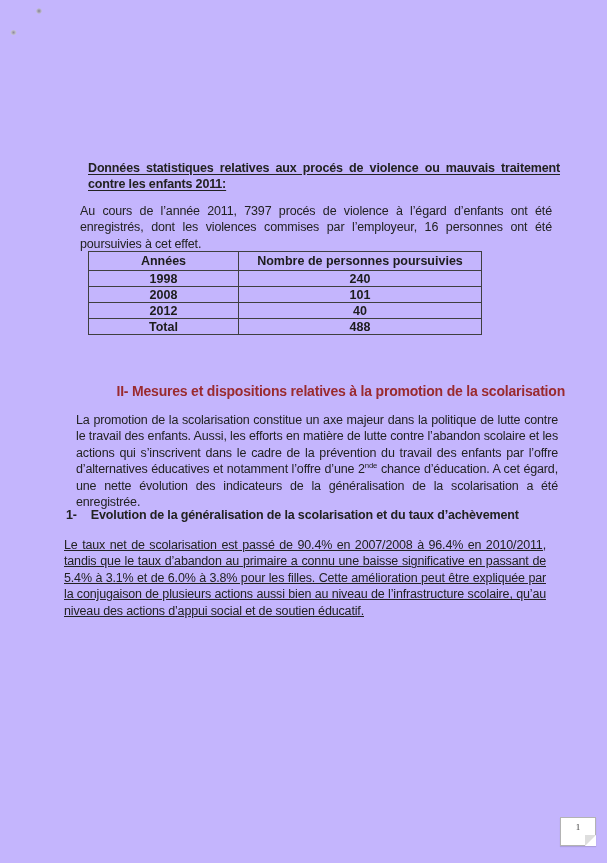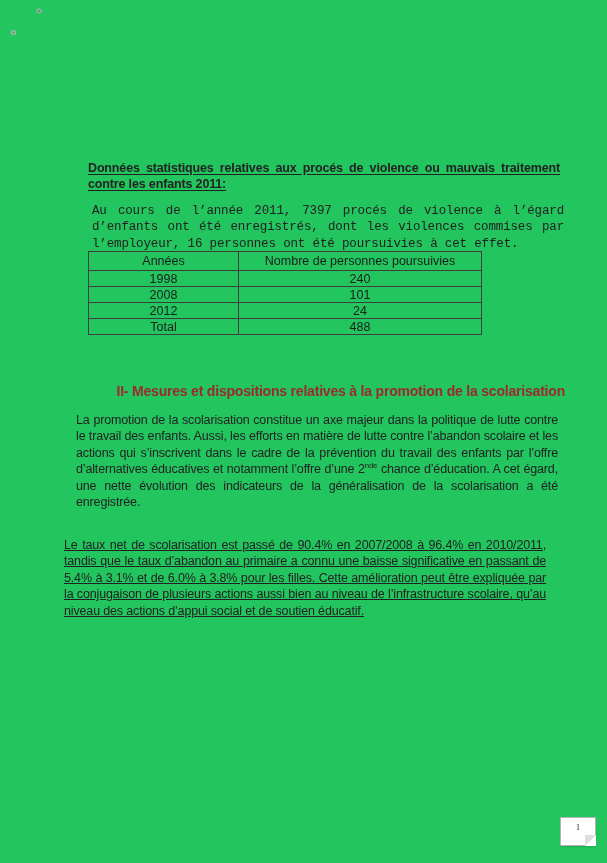--- a/index.html
+++ b/index.html
@@ -1,48 +1,48 @@
 <!DOCTYPE html>
 <html><head>
 <meta charset="utf-8">
 <style>
   html,body{margin:0;padding:0;background:#ffffff;}
   .page{
     position:relative;
     width:607px;height:863px;
-    background:#22c55e;
+    background:#c4b5fd;
     overflow:hidden;
     font-family:"Liberation Sans", sans-serif;
     color:#222222;
   }
   .abs{position:absolute;}
   .body-text{
     font-size:12.5px;
     line-height:16.4px;
     letter-spacing:-0.15px;
     text-align:justify;
     color:#222222;
   }
   .s1-heading{
     left:88px;top:160px;width:472px;
     font-weight:bold;
     text-decoration:underline;
     text-underline-offset:2px;
   }
-  .s1-para{left:92px;top:203px;width:472px;font-family:Liberation Mono, monospace;}
+  .s1-para{left:80px;top:203px;width:472px;}
   table.stats{
     position:absolute;left:88px;top:251px;
     width:393px;
     border-collapse:collapse;
     table-layout:fixed;
   }
   table.stats th, table.stats td{
     border:1px solid #3f3f3f;
     font-size:12.5px;
-    font-weight:normal;
+    font-weight:bold;
     text-align:center;
     vertical-align:middle;
     padding:0;
     line-height:14px;
     color:#1d1d1d;
   }
   table.stats th{height:18px;}
   table.stats td{height:15px;}
   table.stats col.c1{width:150px;}
   table.stats col.c2{width:243px;}
@@ -118,33 +118,36 @@
       <tr>
         <td>1998</td>
         <td>240</td>
       </tr>
       <tr>
         <td>2008</td>
         <td>101</td>
       </tr>
       <tr>
         <td>2012</td>
-        <td>24</td>
+        <td>40</td>
       </tr>
       <tr>
         <td>Total</td>
         <td>488</td>
       </tr>
     </tbody>
   </table>
 
   <h2 class="abs s2-heading">II- Mesures et dispositions relatives à la promotion de la scolarisation</h2>
 
   <div class="abs body-text s2-para1"><span>La promotion de la scolarisation constitue un axe majeur dans la politique de lutte contre le travail des enfants. Aussi, les efforts en matière de lutte contre l’abandon scolaire et les actions qui s’inscrivent dans le cadre de la prévention du travail des enfants par l’offre d’alternatives éducatives et notamment  l’offre d’une 2</span><sup>nde</sup><span> chance d’éducation. A cet égard, une nette évolution des indicateurs de la généralisation de la scolarisation a été enregistrée.</span></div>
 
+  <div class="abs s2-sub">
+    <span class="num">1-</span><span>Evolution de la généralisation de la scolarisation et du taux d’achèvement</span>
+  </div>
 
   <div class="abs body-text s2-para2">Le taux net de scolarisation est passé de 90.4% en 2007/2008 à 96.4% en 2010/2011, tandis que le taux d’abandon au primaire  a connu une baisse significative en passant de 5.4% à 3.1% et de 6.0% à 3.8% pour les filles. Cette amélioration peut être expliquée par la conjugaison de plusieurs actions aussi bien au niveau de l’infrastructure scolaire, qu’au niveau des actions d’appui social et de soutien éducatif.</div>
 
   <div class="abs page-badge">
     <span class="num">1</span>
     <span class="badge-fold"></span>
   </div>
 
 </div>
 

